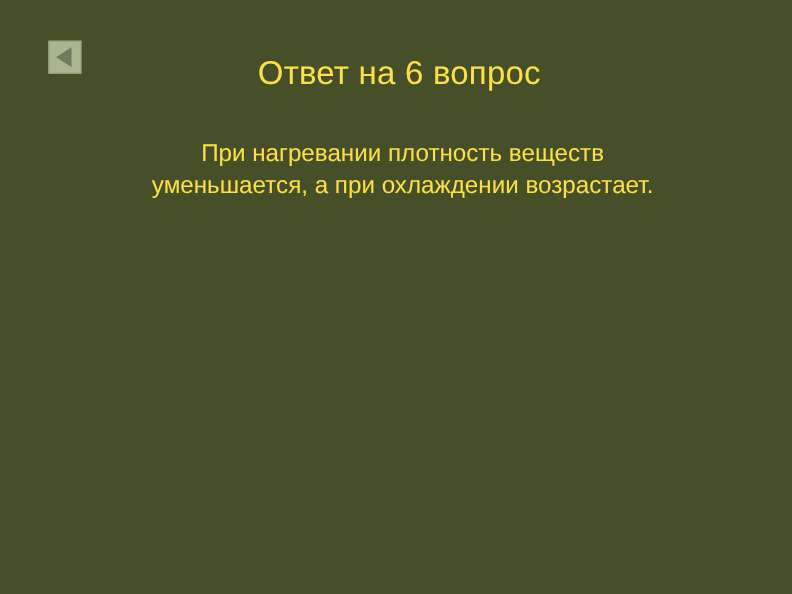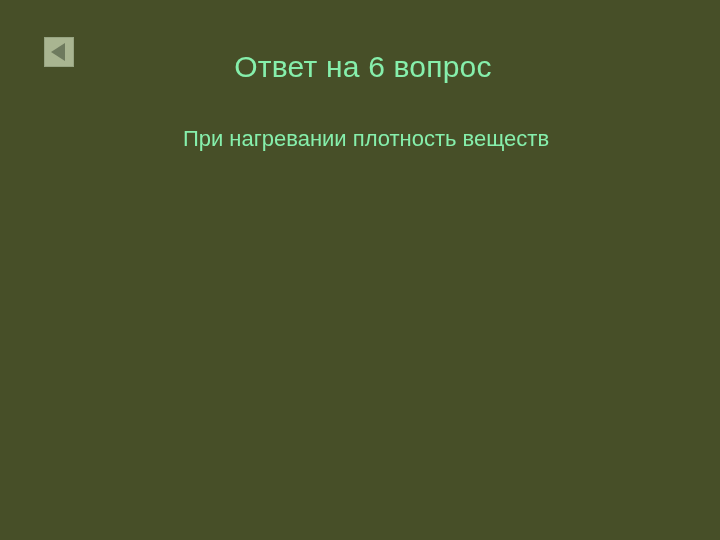--- a/index.html
+++ b/index.html
@@ -65,25 +65,26 @@
     box-sizing: border-box;
   }
   #body-text .line {
     display: block;
     white-space: nowrap;
   }
 </style>
 </head>
 <body>
 
-<div id="slide" style="background: rgb(71, 79, 40); color: #86efac;">
+<div id="slide" style="background: rgb(71, 79, 40); color: #fde047;">
 
   <div id="back-button" style="background: rgb(169, 181, 145); border-color: rgb(151, 164, 130);">
     <span class="tri" style="border-right: 14px solid rgb(110, 122, 94);"></span>
   </div>
 
   <div id="title">Ответ на 6 вопрос</div>
 
   <div id="body-text">
     <span class="line">При нагревании плотность веществ</span>
+    <span class="line">уменьшается, а при охлаждении возрастает.</span>
   </div>
 
 </div>
 
 </body></html>

